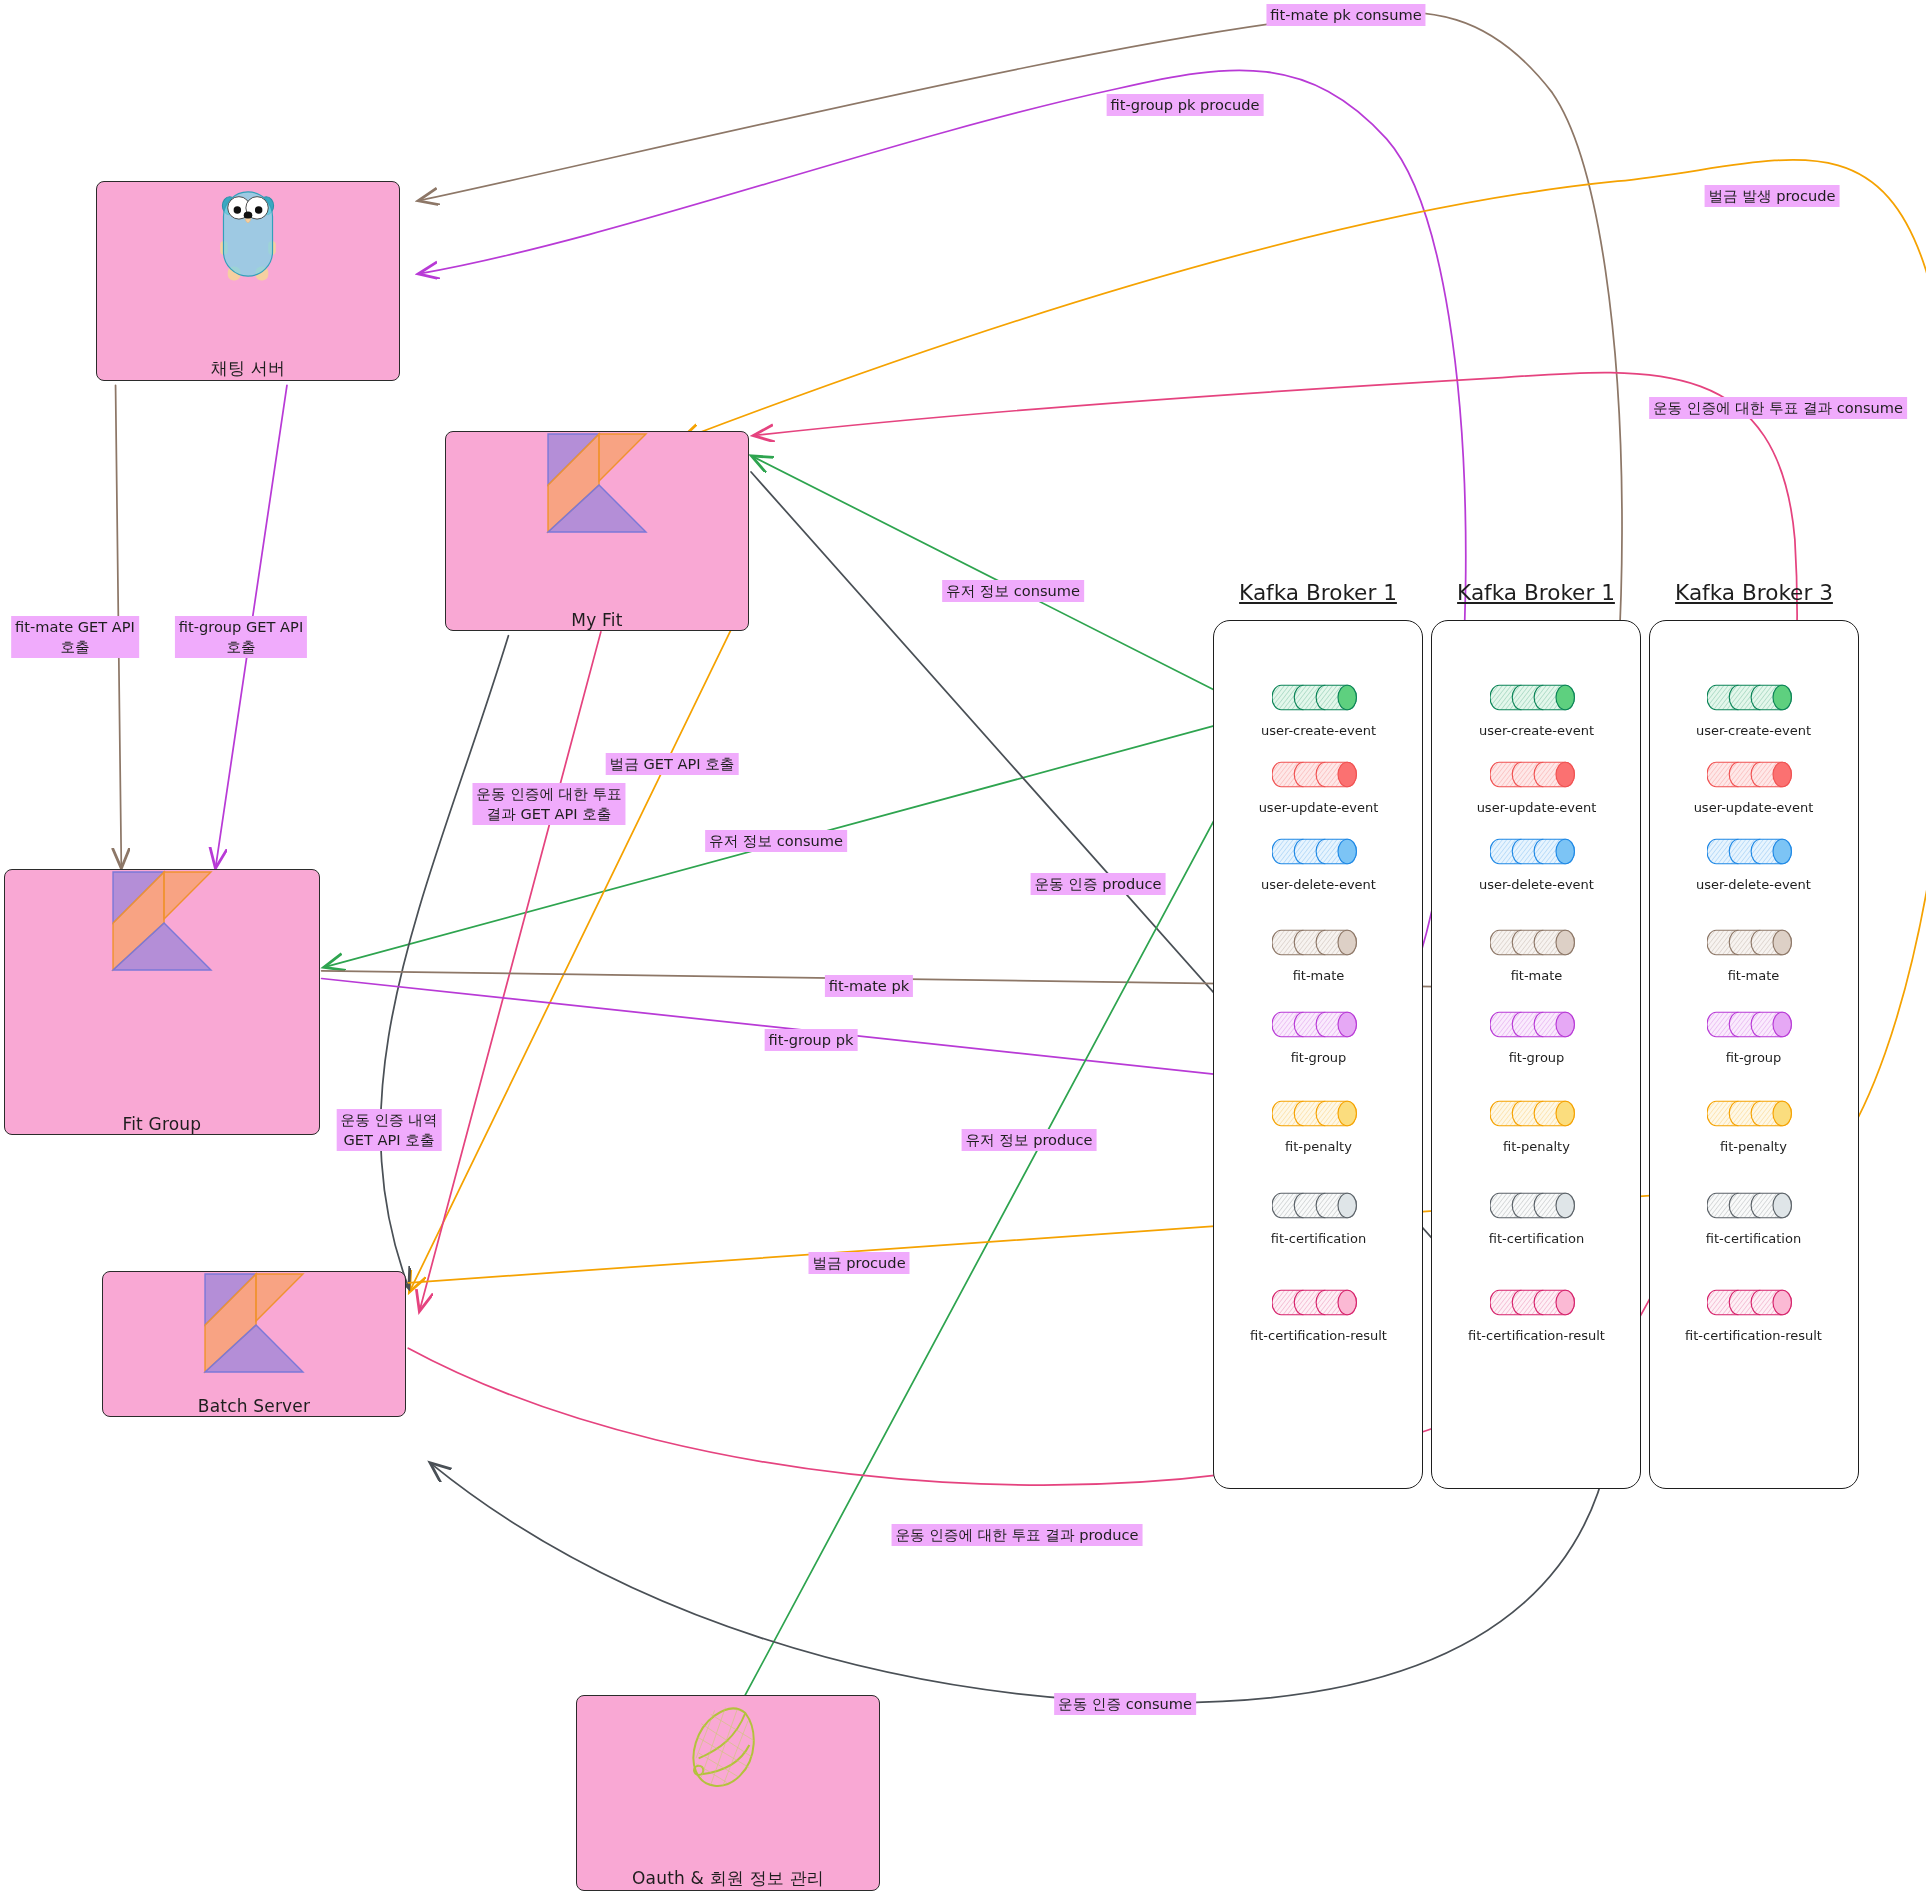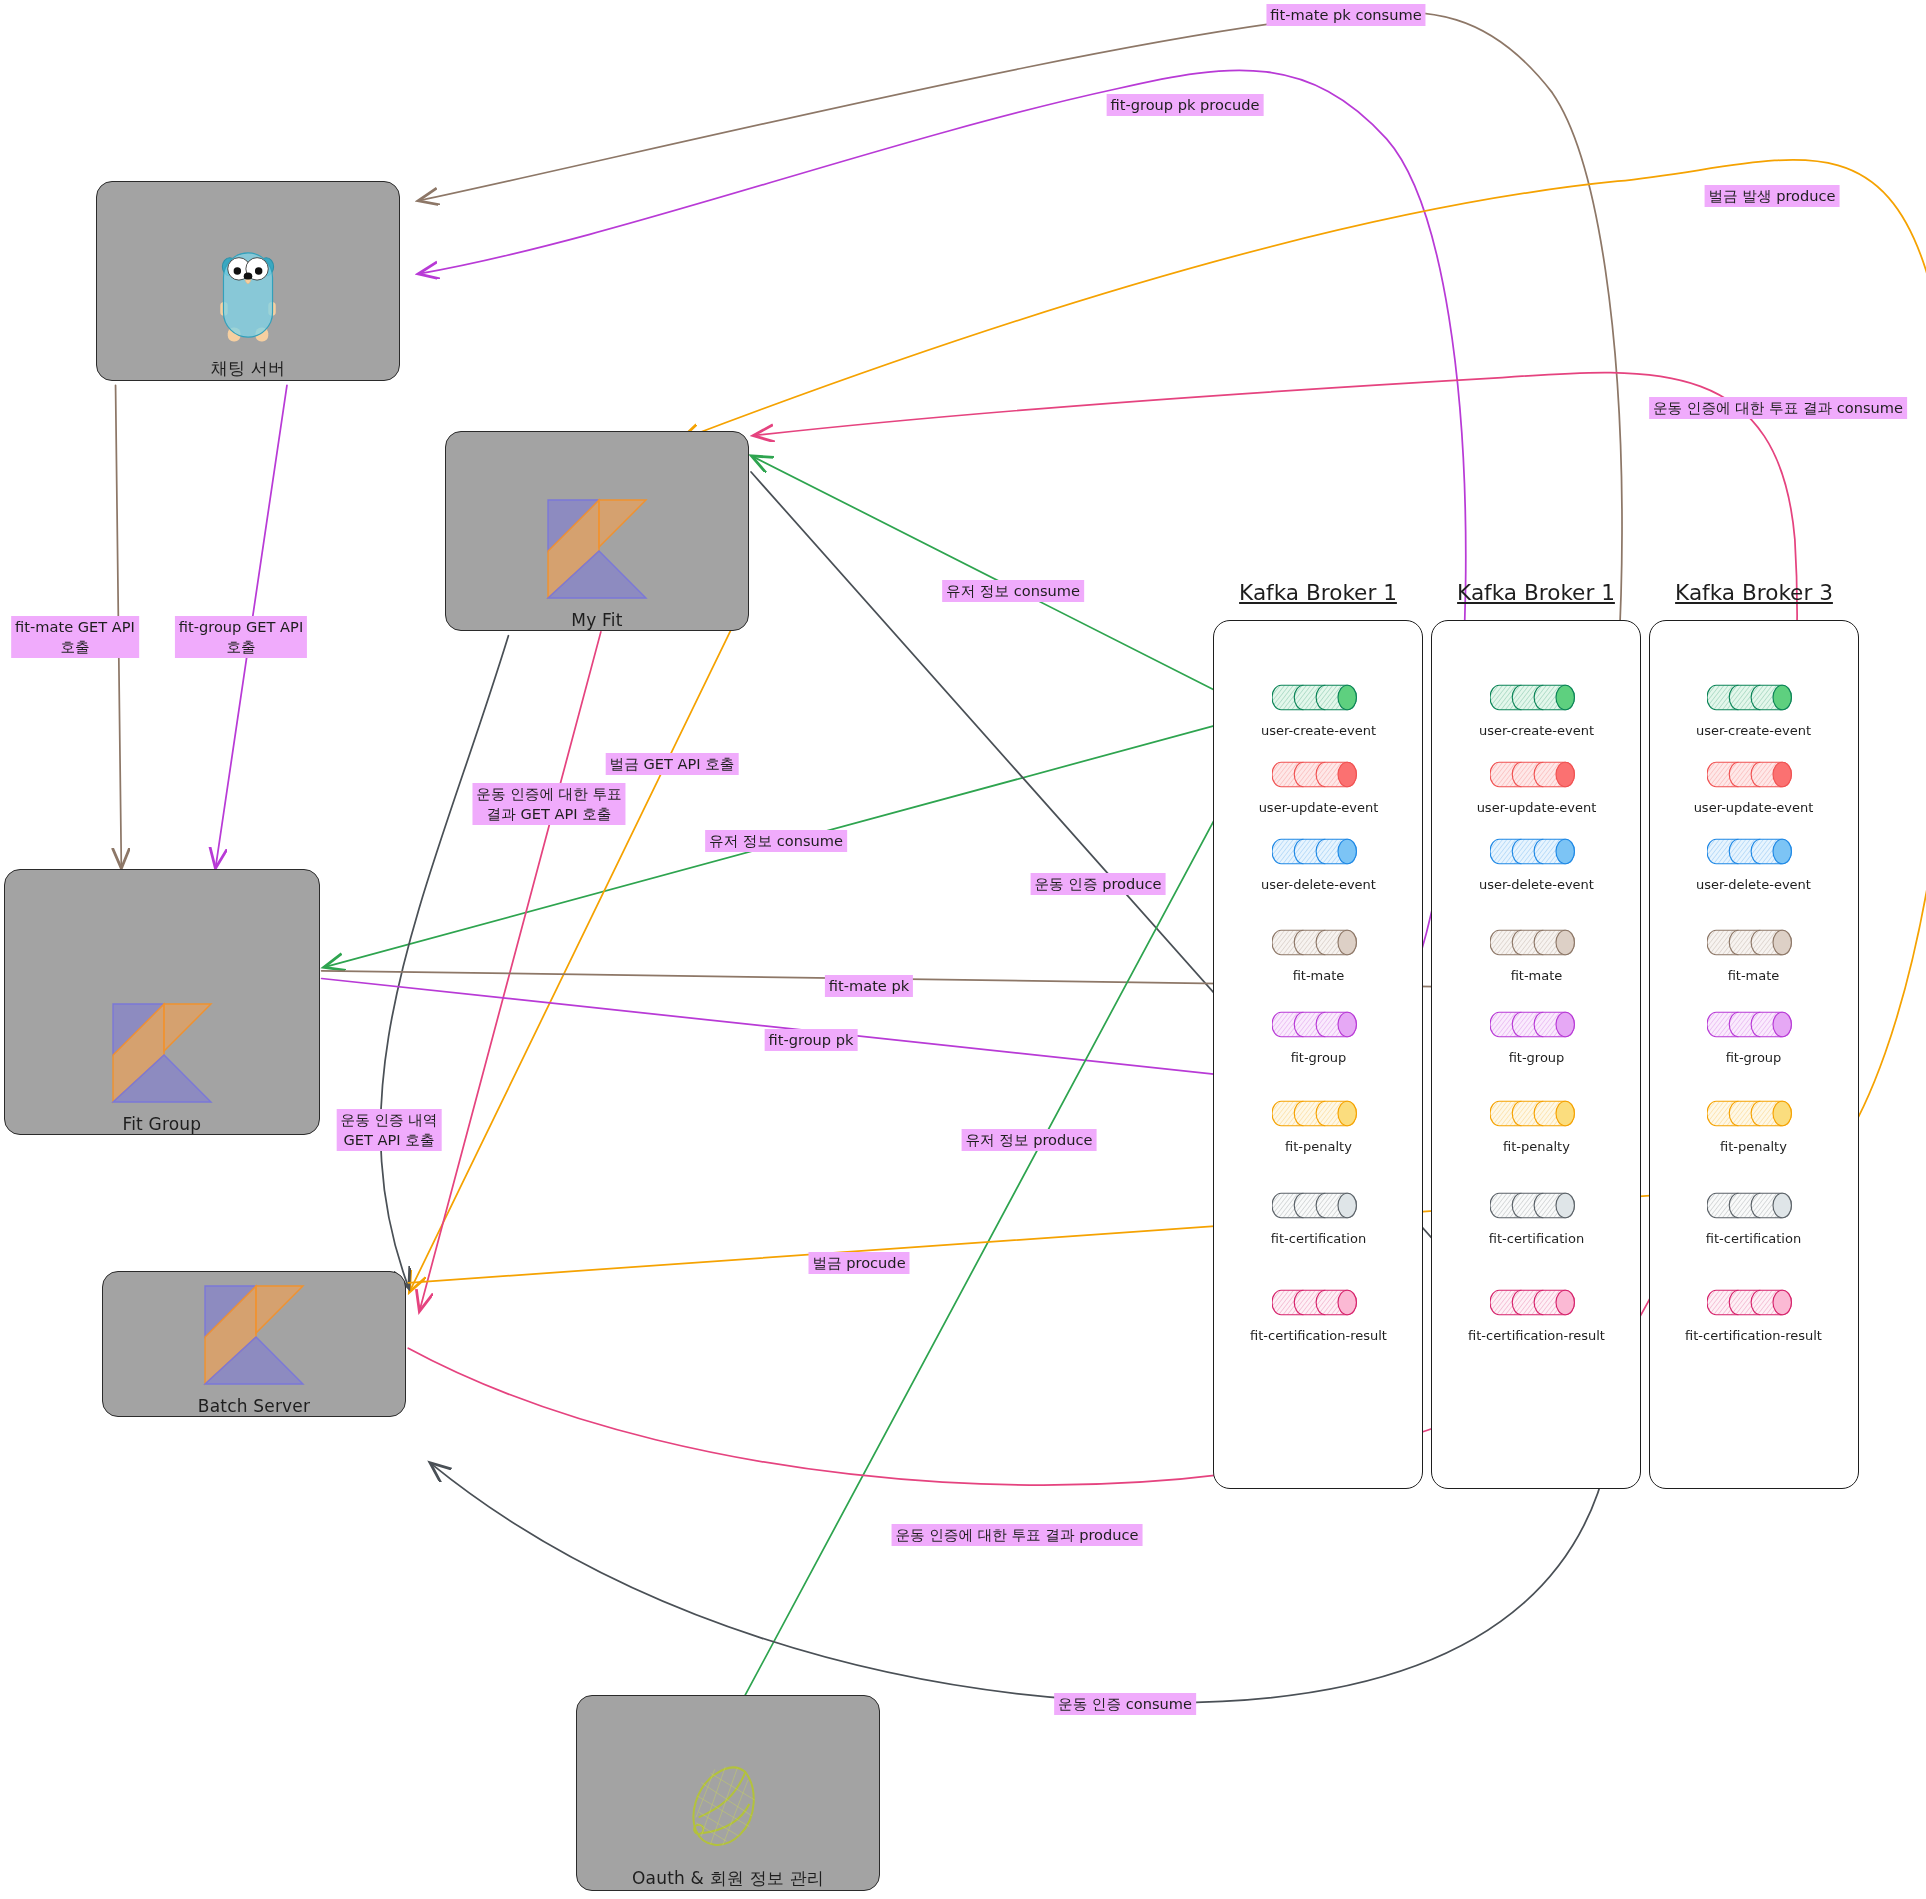--- a/index.html
+++ b/index.html
@@ -2,26 +2,26 @@
 <html style="font-size:6.2px"><head>
 <meta charset="utf-8">
 <style>
   html,body{margin:0;padding:0;background:#ffffff;}
   body{font-family:"Liberation Sans",sans-serif;}
   #stage{position:relative;width:2009px;height:1900px;background:#fff;overflow:hidden;}
   svg.layer{position:absolute;left:0;top:0;width:2009px;height:1900px;}
   .svc-box{
     position:absolute;
     border:1.2px solid #2b2b2b;
-    border-radius:16px;
-    background:#a3a3a3;
+    border-radius:8px;
+    background:#f9a8d4;
     display:flex;
     flex-direction:column;
     align-items:center;
-    justify-content:flex-end;
+    justify-content:space-between;
     box-sizing:border-box;
   }
   .svc-label{
     font-family:"DejaVu Sans",sans-serif;
     font-size:17px;
     color:#1e1e1e;
     margin-top:10px;
     letter-spacing:0.2px;
     white-space:nowrap;
   }
@@ -595,21 +595,21 @@
     <path d="M82,18 A24,32 0 0 0 82,82" fill="none" stroke="#d6226b" stroke-width="3"></path>
     <path d="M139,18 A24,32 0 0 0 139,82" fill="none" stroke="#d6226b" stroke-width="3"></path>
   </svg></div>
         <div class="topic-label">fit-certification-result</div>
       </div>
     </div>
 
   <div id="labels-host">
       <div class="edge-label" style="left: 1346px; top: 3.9px; transform: translateX(-50%);">fit-mate pk consume</div>
       <div class="edge-label" style="left: 1185px; top: 94px; transform: translateX(-50%);">fit-group pk procude</div>
-      <div class="edge-label" style="left: 1772px; top: 185px; transform: translateX(-50%);">벌금 발생 produce</div>
+      <div class="edge-label" style="left: 1772px; top: 185px; transform: translateX(-50%);">벌금 발생 procude</div>
       <div class="edge-label" style="left: 1778px; top: 397px; transform: translateX(-50%);">운동 인증에 대한 투표 결과 consume</div>
       <div class="edge-label" style="left: 1013px; top: 580px; transform: translateX(-50%);">유저 정보 consume</div>
       <div class="edge-label" style="left: 75px; top: 616px; transform: translateX(-50%);">fit-mate GET API
 호출</div>
       <div class="edge-label" style="left: 241px; top: 616px; transform: translateX(-50%);">fit-group GET API
 호출</div>
       <div class="edge-label" style="left: 672px; top: 753px; transform: translateX(-50%);">벌금 GET API 호출</div>
       <div class="edge-label" style="left: 549px; top: 783px; transform: translateX(-50%);">운동 인증에 대한 투표
 결과 GET API 호출</div>
       <div class="edge-label" style="left: 776px; top: 830px; transform: translateX(-50%);">유저 정보 consume</div>

